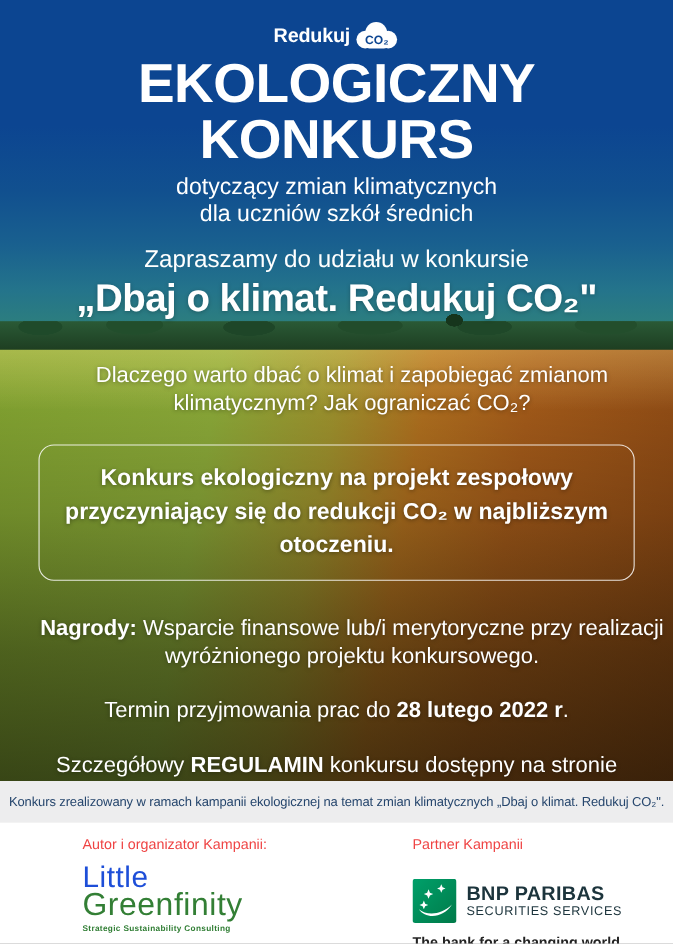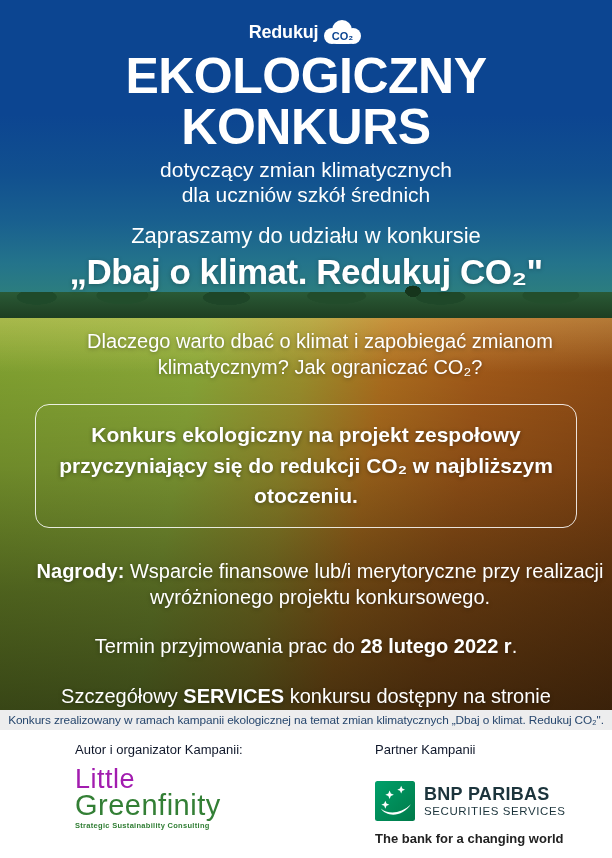--- a/index.html
+++ b/index.html
@@ -70,34 +70,34 @@
     border-radius:14px; padding:15px 18px; font-size:21px; font-weight:700;
     line-height:1.45; text-shadow:0 1px 4px rgba(0,0,0,0.4);
   }
   .awards { margin-top:30px; font-size:20px; line-height:1.32;padding-left:28px; }
   .deadline { margin-top:25px; font-size:20px; }
   .regulations { margin-top:25px; font-size:20px; line-height:1.35; }
   .bold { font-weight:700; }
 
   
   .disclaimer-bar {
-    width:612px; height:20px; background:#ededee; display:flex;
+    width:612px; height:38px; background:#ededee; display:flex;
     align-items:center; justify-content:center;
   }
   .disclaimer-text {
     font-size:11.8px; color:#26466d; white-space:nowrap; letter-spacing:-0.1px;
   }
 
   
   .footer { position:relative; width:612px; height:110px; background:#fff; }
   .footer-col-author { position:absolute; left:75px; top:12px; }
   .footer-col-partner { position:absolute; left:375px; top:12px; }
-  .footer-label { font-size:13px; color:#0f172a; }
+  .footer-label { font-size:13px; color:#ef4444; }
   .gf-logo { margin-top:9px; line-height:1; }
-  .gf-line1 { font-size:27px; color:#a21caf; letter-spacing:0.5px; }
+  .gf-line1 { font-size:27px; color:#1d4ed8; letter-spacing:0.5px; }
   .gf-line2 { font-size:29px; color:#337f35; letter-spacing:0.5px; margin-top:-2px; }
   .gf-tagline { font-size:7.5px; font-weight:700; color:#2f7d33; margin-top:2px; letter-spacing:0.3px; }
   .bnp-logo-row { display:flex; align-items:center; gap:9px; margin-top:24px; }
   .bnp-text { text-align:left; }
   .bnp-name { font-size:18px; font-weight:700; color:#1c343c; letter-spacing:0.3px; line-height:1; }
   .bnp-sub  { font-size:11.5px; font-weight:400; color:#1c343c; letter-spacing:0.6px; margin-top:2px; }
   .bnp-tagline { font-size:13px; font-weight:700; color:#222; margin-top:10px; }
 </style>
 </head>
 <body>
@@ -147,21 +147,21 @@
       </div>
 
       <div class="awards shadowed">
         <div><span class="bold">Nagrody:</span><span> Wsparcie finansowe lub/i merytoryczne przy realizacji</span></div>
         <div>wyróżnionego projektu konkursowego.</div>
       </div>
 
       <div class="deadline shadowed"><span>Termin przyjmowania prac do </span><span class="bold">28 lutego 2022 r</span><span>.</span></div>
 
       <div class="regulations shadowed">
-        <div><span>Szczegółowy </span><span class="bold">SERVICES</span><span> konkursu dostępny na stronie</span></div>
+        <div><span>Szczegółowy </span><span class="bold">REGULAMIN</span><span> konkursu dostępny na stronie</span></div>
 
       </div>
 
     </div>
   </div>
 
   <div class="disclaimer-bar">
     <span class="disclaimer-text">Konkurs zrealizowany w ramach kampanii ekologicznej na temat zmian klimatycznych „Dbaj o klimat. Redukuj CO₂".</span>
   </div>
 

